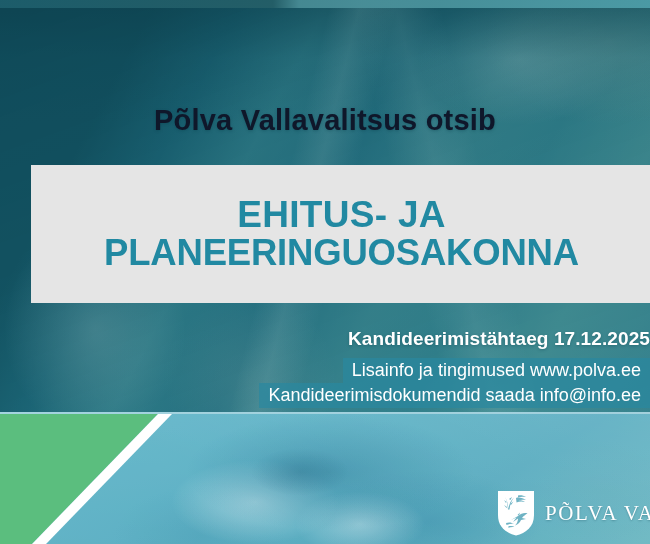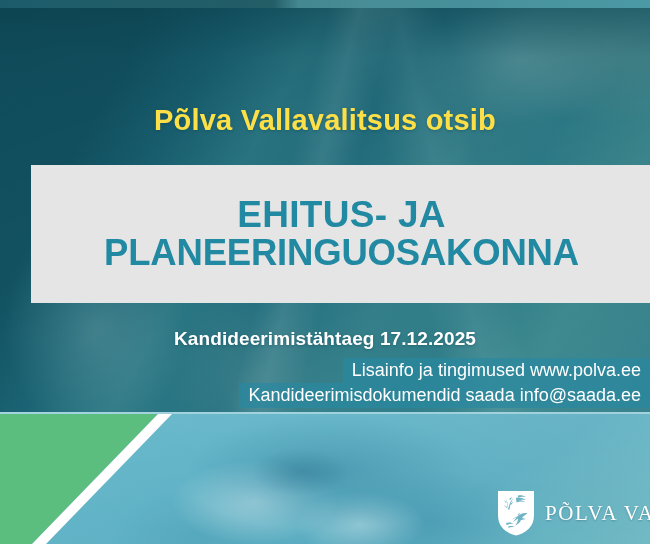--- a/index.html
+++ b/index.html
@@ -102,21 +102,21 @@
     position:absolute; left:0; top:414px;
     width:185px; height:130px;
     background:#ffffff;
     clip-path:polygon(158px 0, 172px 0, 46px 130px, 32px 130px);
   }
 
   
   .kicker {
     position:absolute; left:0; top:104px; width:650px;
     text-align:center;
-    font-size:29px; font-weight:bold; color:#fde047;
+    font-size:29px; font-weight:bold; color:#0f172a;
     letter-spacing:.2px;
     text-shadow:0 1px 3px rgba(10,60,72,.35);
   }
 
   
   .cream-panel {
     position:absolute; left:31px; top:165px;
     width:621px; height:138px;
     background:#e5e5e5;
     display:flex; flex-direction:column;
@@ -130,21 +130,21 @@
     text-align:center;
     letter-spacing:.3px;
     width:100%;
     padding:0 8px;
   }
   .job-title .l2 { font-size:36.5px; letter-spacing:-.2px; }
 
   
   .deadline {
     position:absolute; left:0; top:328px; width:650px;
-    text-align:center;
+    text-align:right;
     font-size:19px; font-weight:bold; color:#ffffff;
     letter-spacing:.1px;
     text-shadow:0 1px 3px rgba(10,60,72,.35);
   }
   .info-lines {
     position:absolute; left:0; top:358px; width:650px;
     display:flex; flex-direction:column; align-items:flex-end;
   }
   .info-line {
     display:inline-block;
@@ -198,21 +198,21 @@
     <div class="job-title">
       <div class="l1">EHITUS- JA</div>
       <div class="l2">PLANEERINGUOSAKONNA</div>
     </div>
   </div>
 
   <div class="deadline">Kandideerimistähtaeg  17.12.2025</div>
 
   <div class="info-lines">
     <span class="info-line">Lisainfo ja tingimused www.polva.ee</span>
-    <span class="info-line">Kandideerimisdokumendid saada info@saada.ee</span>
+    <span class="info-line">Kandideerimisdokumendid saada info@info.ee</span>
   </div>
 
   <div class="logo">
     <svg class="logo-shield" viewBox="0 0 40 48">
       <path d="M2 2 H38 V26 C38 38 30 44 20 46.5 C10 44 2 38 2 26 Z" fill="#ffffff"></path>
       <g fill="#6fb3c4">
         <path d="M9 8 C11 11 12 15 12.5 20 C13 15 15 11 18 8.5 C15.5 11.5 14 15.5 13.5 20.5 L12 20.5 C11.5 15 10.8 11 9 8 Z"></path>
         <path d="M13 10 L16 8 L14.5 11 Z"></path>
         <path d="M10.5 13 L8 11 L10 14 Z"></path>
         <path d="M14 15 L17.5 12.5 L15 16 Z"></path>

